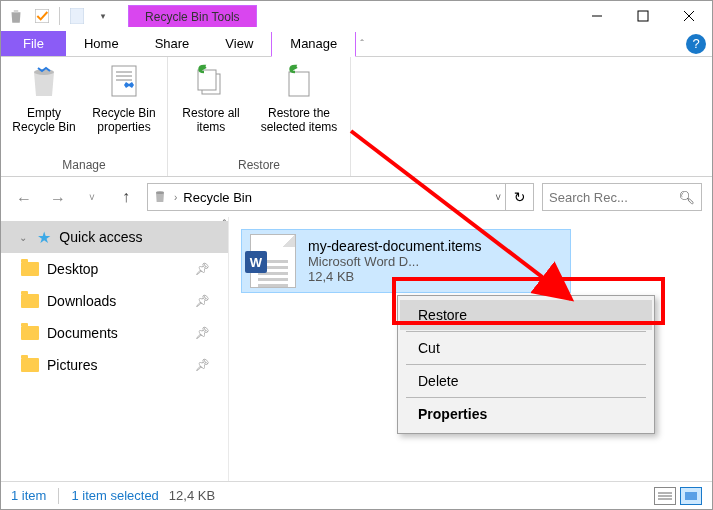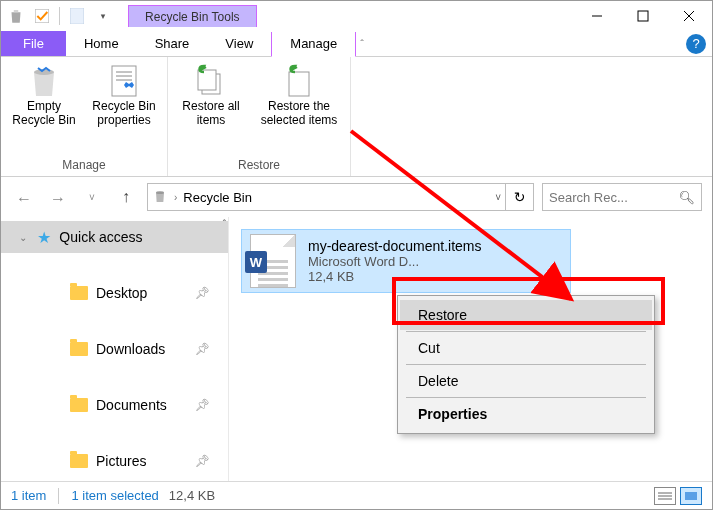--- a/index.html
+++ b/index.html
@@ -5,37 +5,37 @@
 * { box-sizing: border-box; font-family: "Segoe UI", Arial, sans-serif; }
 body { margin: 0; background: #fff; font-size: 13px; color: #000; }
 .window { width: 713px; height: 510px; border: 1px solid #999; position: relative; background: #fff; overflow: hidden; }
 
 
 .titlebar { height: 30px; display: flex; align-items: center; padding-left: 4px; }
 .titlebar .qat { display: flex; align-items: center; gap: 4px; }
 .qat-icon { width: 22px; height: 22px; display: flex; align-items: center; justify-content: center; }
 .qat-divider { width:1px; height:18px; background:#ccc; margin: 0 2px; }
 .title-text { margin-left: 18px; font-size: 13px; }
-.contextual-tab { margin-left: auto; margin-right: 0; background: #c4b5fd; padding: 0 16px; height: 22px; display: flex; align-items: center; font-size: 12px; color: #333; border:1px solid #cc66ff; border-bottom:none; position:relative; left:-195px;}
+.contextual-tab { margin-left: auto; margin-right: 0; background: #d946ef; padding: 0 16px; height: 22px; display: flex; align-items: center; font-size: 12px; color: #333; border:1px solid #cc66ff; border-bottom:none; position:relative; left:-195px;}
 .win-controls { margin-left: auto; display: flex; }
 .win-controls .btn { width: 46px; height: 30px; display: flex; align-items: center; justify-content: center; font-size: 14px; }
 
 
 .tabstrip { height: 26px; display: flex; align-items: center; border-bottom: 1px solid #d0d0d0; position: relative; }
 .tab { padding: 0 18px; height: 25px; display: flex; align-items: center; font-size: 13px; }
 .tab.file { background: #8b5cf6; color: #fff; padding: 0 22px; }
 .tab.manage { border: 1px solid #cc66ff; border-top: none; border-bottom: 1px solid #fff; margin-bottom:-1px; background:#fff; }
 .tabstrip .help { margin-left: auto; width: 20px; height: 20px; border-radius: 50%; background: #1979ca; color: #fff; display: flex; align-items: center; justify-content: center; font-size: 13px; margin-right: 6px; }
 .tabstrip .collapse { margin-left: 4px; margin-right: 4px; color: #777; font-size: 11px; }
 
 
 .ribbon { height: 120px; display: flex; border-bottom: 1px solid #d0d0d0; }
 .ribbon-group { border-right: 1px solid #e3e3e3; padding: 6px 8px 2px; display: flex; flex-direction: column; align-items: center; }
 .ribbon-group .buttons { display: flex; gap: 10px; flex: 1; }
-.rb-btn { display: flex; flex-direction: column; align-items: center; width: 70px; text-align: center; font-size: 12px; line-height: 14px; gap:0; }
+.rb-btn { display: flex; flex-direction: column; align-items: center; width: 70px; text-align: center; font-size: 12px; line-height: 14px; gap:7px; }
 .rb-btn .ico { width: 36px; height: 36px; display: flex; align-items: center; justify-content: center; }
 .ribbon-group .label { font-size: 12px; color: #555; padding: 2px 0; }
 
 
 .addressbar { height: 40px; display: flex; align-items: center; gap: 8px; padding: 0 10px; }
 .nav-arrow { width: 26px; height: 26px; display: flex; align-items: center; justify-content: center; color: #888; font-size: 16px; border-radius:2px; }
 .nav-arrow.enabled { color:#444; }
 .addr-box { flex: 1; height: 28px; border: 1px solid #bdbdbd; display: flex; align-items: center; padding: 0 4px; gap: 6px; }
 .addr-box .chev { color: #555; font-size: 10px; margin-left:auto;}
 .addr-refresh { width:28px; height:28px; border:1px solid #bdbdbd; border-left:none; display:flex; align-items:center; justify-content:center; font-size:14px;}
@@ -43,21 +43,21 @@
 .searchbox .mag { margin-left: auto; color:#555;}
 
 
 .content { display: flex; height: calc(100% - 30px - 26px - 120px - 40px - 28px); position: relative; }
 .sidebar { width: 228px; border-right: 1px solid #e9e9e9; padding-top:4px; position:relative;}
 .sidebar .scrollup { position:absolute; top:2px; right:2px; font-size:10px; color:#555;}
 .tree-item { height: 32px; display: flex; align-items: center; padding-left: 18px; gap: 8px; font-size: 14px; }
 .tree-item.selected { background: #d8d8d8; }
 .tree-item .pin { margin-left: auto; margin-right: 18px; color: #888; font-size: 12px; }
 .tree-item .chev { color:#777; font-size:10px; width:10px;}
-.tree-sub { padding-left: 69px; margin-top: 24px; }
+.tree-sub { padding-left: 20px; }
 .folder-ico { width:18px; height:14px; background:#ffcc4d; border-radius:1px; display:inline-block; position:relative;}
 .folder-ico:before { content:""; position:absolute; top:-3px; left:0; width:7px; height:3px; background:#ffcc4d; border-radius:1px 1px 0 0;}
 
 .file-pane { flex:1; padding:12px; position:relative;}
 .file-item { display:flex; align-items:center; gap:12px; background:#cce8ff; border:1px solid #99d1ff; padding:4px 8px; width:330px;}
 .file-icon { width:46px; height:54px; background:#fff; border:1px solid #bbb; position:relative; display:flex; align-items:center; justify-content:center;}
 .file-icon:before { content:""; position:absolute; top:0; right:0; width:12px; height:12px; background:linear-gradient(135deg,#fff 50%, #ddd 50%);}
 .word-badge { width:22px; height:22px; background:#2b579a; color:#fff; font-weight:bold; display:flex; align-items:center; justify-content:center; font-size:13px; position:absolute; left:-6px; top:16px; border-radius:2px;}
 .file-meta .name { font-size:14px; }
 .file-meta .type { font-size:13px; color:#555; }

